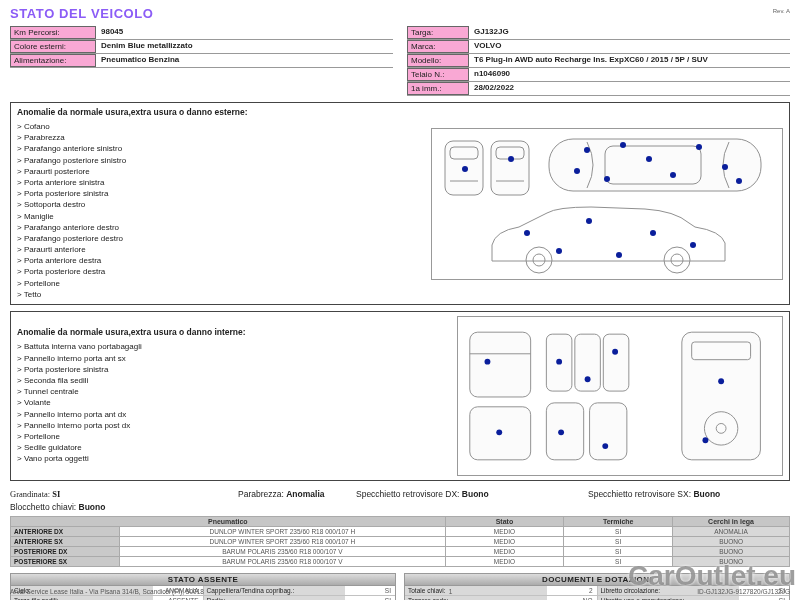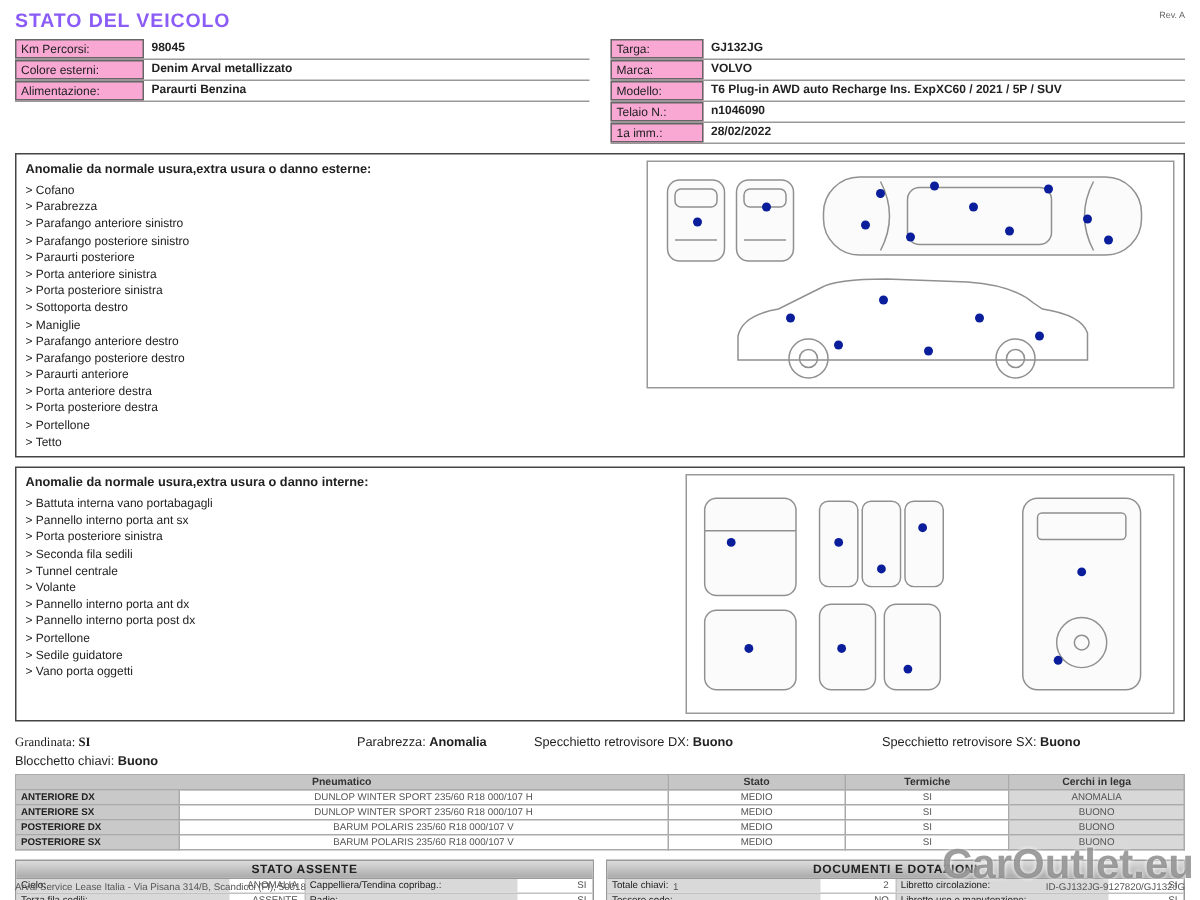--- a/index.html
+++ b/index.html
@@ -17,21 +17,21 @@
 
   
   .info { display:flex; gap:14px; margin-top:5px; }
   .info-col { flex:1; }
   .info-row { display:flex; border-bottom:1px solid #999; align-items:stretch; min-height:13px; font-size:8px; }
   .info-label { background:#f9a8d4; border:1px solid #666; padding:1px 3px; min-width:86px; }
   .info-col.right .info-label { min-width:62px; }
   .info-value { font-weight:bold; padding:1px 5px; flex:1; line-height:1.25; }
 
   
-  .anom { border:1px solid #444; margin-top:6px; padding:4px 6px; display:flex; }
+  .anom { border:1px solid #444; margin-top:6px; padding:4px 6px; display:flex;align-items:center; }
   .anom-text { width:410px; }
   .anom-title { font-weight:bold; font-size:8.5px; margin-bottom:4px; }
   .anom-cols { display:flex; font-size:8px;flex-direction:column; }
   .anom-cols ul { list-style:none; width:50%; line-height:1.4; }
   .diagram { border:1px solid #999; background:#fff; margin-left:auto; }
   .diagram.ext { width:352px; height:152px; }
   .diagram.int { width:326px; height:160px; }
   .diagram svg { width:100%; height:100%; display:block; }
 
   
@@ -86,39 +86,39 @@
   </div>
 
   <div class="info">
     <div class="info-col">
       <div class="info-row">
         <span class="info-label">Km Percorsi:</span>
         <span class="info-value">98045</span>
       </div>
       <div class="info-row">
         <span class="info-label">Colore esterni:</span>
-        <span class="info-value">Denim Arval metallizzato</span>
+        <span class="info-value">Denim Blue metallizzato</span>
       </div>
       <div class="info-row">
         <span class="info-label">Alimentazione:</span>
-        <span class="info-value">Paraurti Benzina</span>
+        <span class="info-value">Pneumatico Benzina</span>
       </div>
     </div>
     <div class="info-col right">
       <div class="info-row">
         <span class="info-label">Targa:</span>
         <span class="info-value">GJ132JG</span>
       </div>
       <div class="info-row">
         <span class="info-label">Marca:</span>
         <span class="info-value">VOLVO</span>
       </div>
       <div class="info-row">
         <span class="info-label">Modello:</span>
-        <span class="info-value">T6 Plug-in AWD auto Recharge Ins. ExpXC60 / 2021 / 5P / SUV</span>
+        <span class="info-value">T6 Plug-in AWD auto Recharge Ins. ExpXC60 / 2015 / 5P / SUV</span>
       </div>
       <div class="info-row">
         <span class="info-label">Telaio N.:</span>
         <span class="info-value">n1046090</span>
       </div>
       <div class="info-row">
         <span class="info-label">1a imm.:</span>
         <span class="info-value">28/02/2022</span>
       </div>
     </div>

